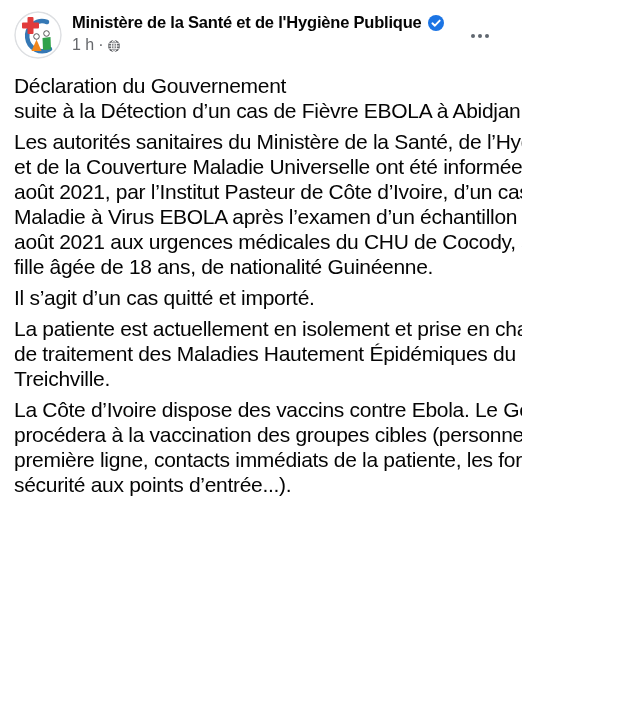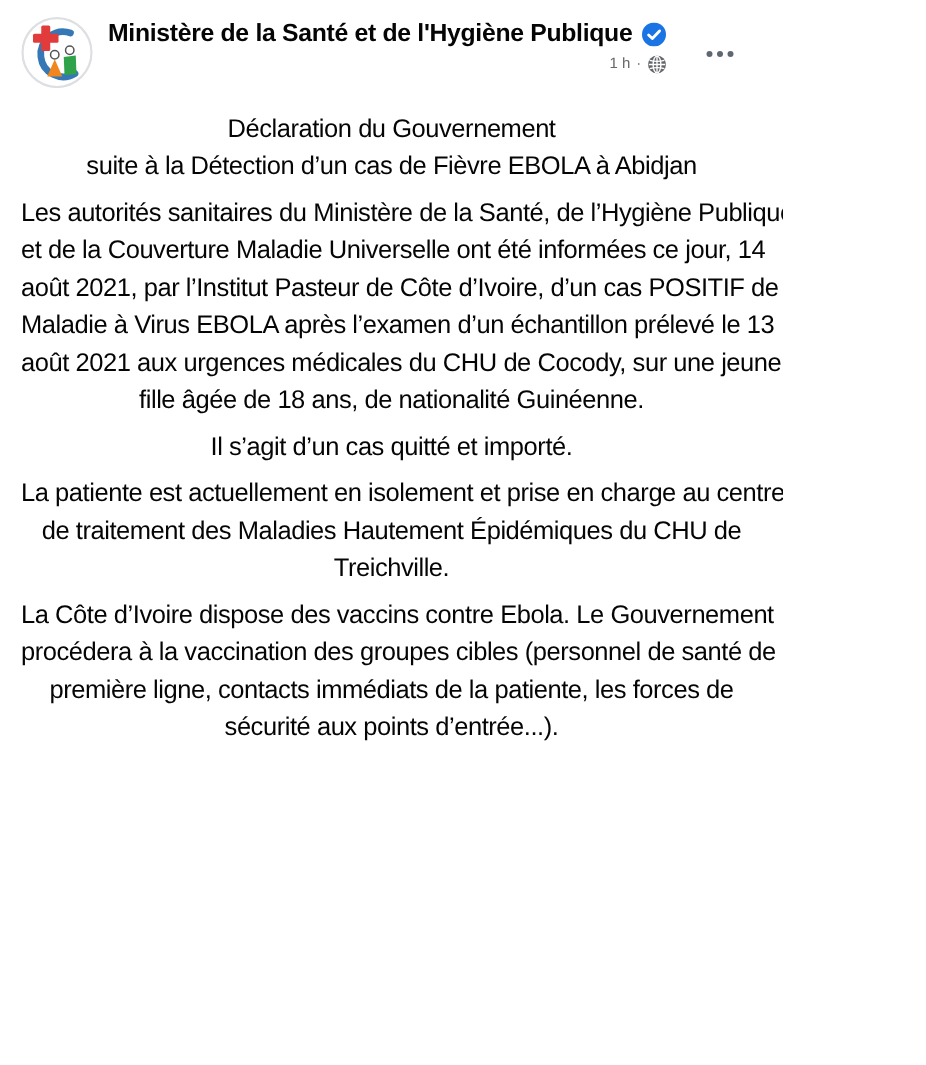--- a/index.html
+++ b/index.html
@@ -37,23 +37,22 @@
     color: #050505;
     cursor: pointer;
     white-space: nowrap;
   }
   .badge { display: inline-flex; width: 16px; height: 16px; }
   .meta-row {
     display: flex;
     align-items: center;
     gap: 4px;
     margin-top: 4px;
-    font-size: 10px;
+    font-size: 16px;
     color: #65676b;
-    justify-content: flex-end;
   }
   .meta-row .sep { color: #65676b; }
   .globe { display: inline-flex; width: 12px; height: 12px; margin-top: 1px; }
   .more {
     position: absolute;
     top: 24px;
     right: 26px;
     width: 32px;
     height: 24px;
     display: flex;
@@ -65,27 +64,26 @@
   }
   .more i {
     width: 4px; height: 4px;
     border-radius: 50%;
     background: #606770;
     display: block;
   }
   
   .body { padding: 14px 14px 0 14px; }
   .body p {
-    font-size: 17px;
+    font-size: 21px;
     line-height: 25px;
     letter-spacing: -0.3px;
     color: #050505;
     margin: 0 0 6px 0;
     white-space: pre;
-    text-align: center;
   }
 </style>
 </head>
 <body>
 
 <div class="post">
 
   <div class="header">
 
     <div class="avatar">

